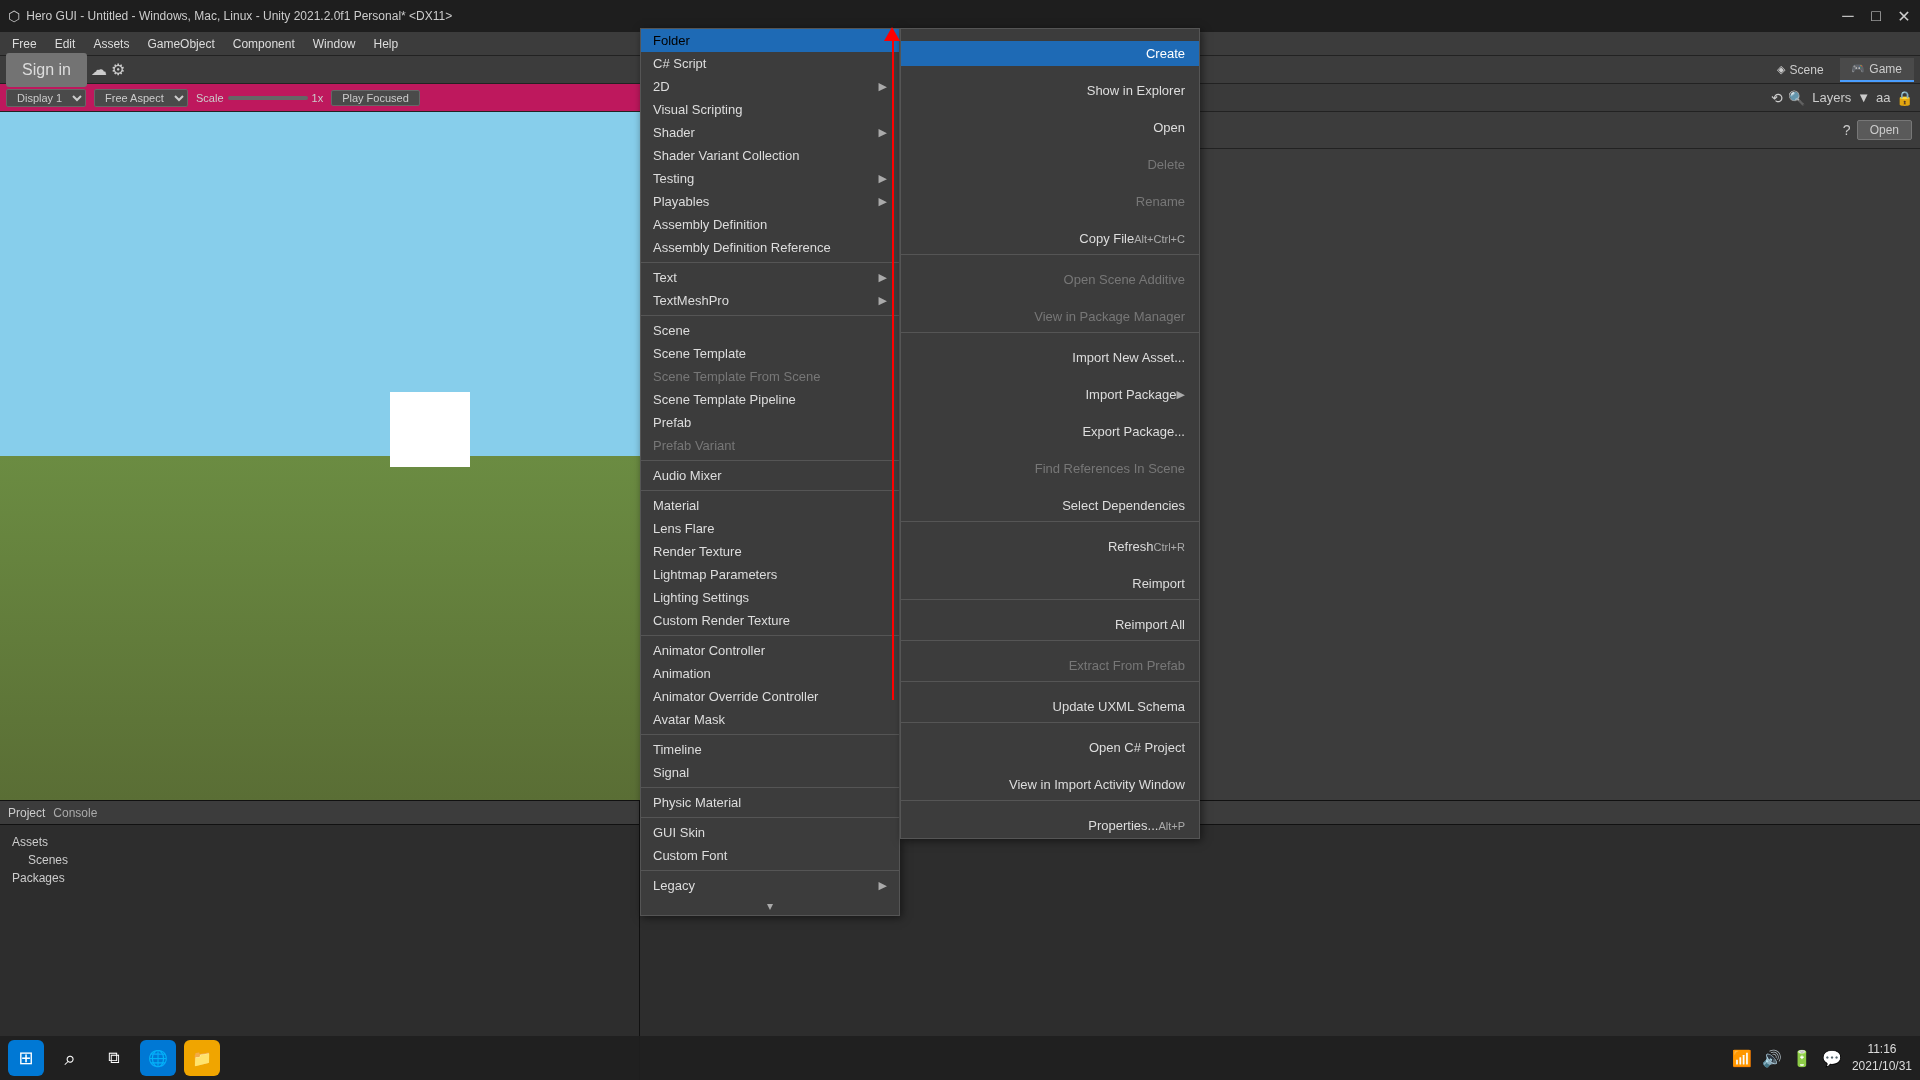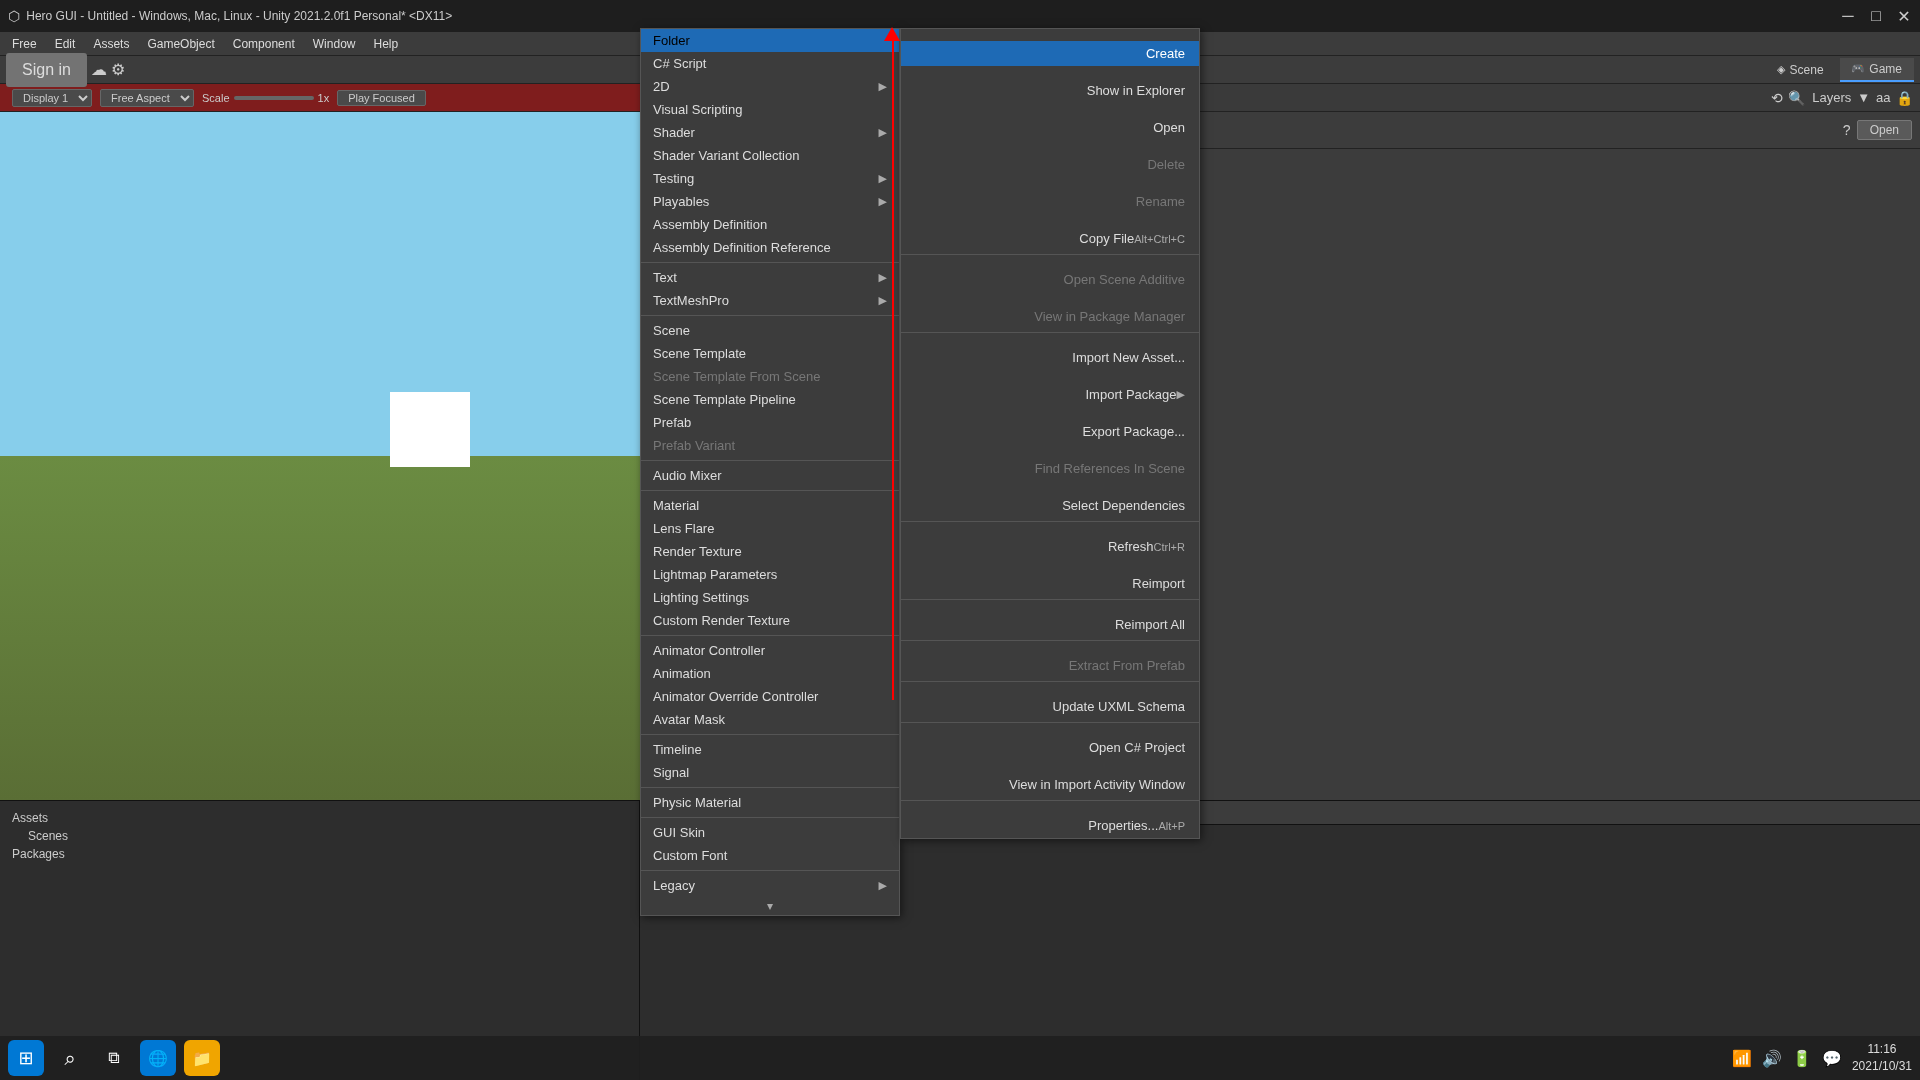--- a/index.html
+++ b/index.html
@@ -92,24 +92,24 @@
     #game-viewport {
       flex: 0 0 640px;
       background: #5a5a5a;
       position: relative;
       overflow: hidden;
     }
 
     
     #game-toolbar {
       height: 28px;
-      background: #7f1d1d;
-      display: flex;
-      align-items: center;
-      padding: 0 12px;
+      background: #be185d;
+      display: flex;
+      align-items: center;
+      padding: 0 6px;
       gap: 8px;
       font-size: 11px;
       color: #ccc;
       border-bottom: 1px solid #222;
     }
     .game-toolbar-dropdown {
       background: #4a4a4a;
       border: 1px solid #666;
       color: #ccc;
       padding: 1px 6px;
@@ -641,20 +641,24 @@
   </div>
 </div>
 
 <div id="red-arrow-head"></div>
 <div id="red-arrow"></div>
 
 <div id="annotation-text">在这里右键</div>
 
 <div id="bottom-area">
   <div id="project-panel">
+    <div id="project-header">
+      <span style="color:#ccc;cursor:pointer;">Project</span>
+      <span style="color:#aaa;cursor:pointer;">Console</span>
+    </div>
     <div id="project-content">
       <div id="project-items">
         <div class="project-item">Assets</div>
         <div class="project-item" style="padding-left:20px;">Scenes</div>
         <div class="project-item">Packages</div>
       </div>
     </div>
   </div>
   <div id="assets-panel">
     <div id="assets-label-bar">

